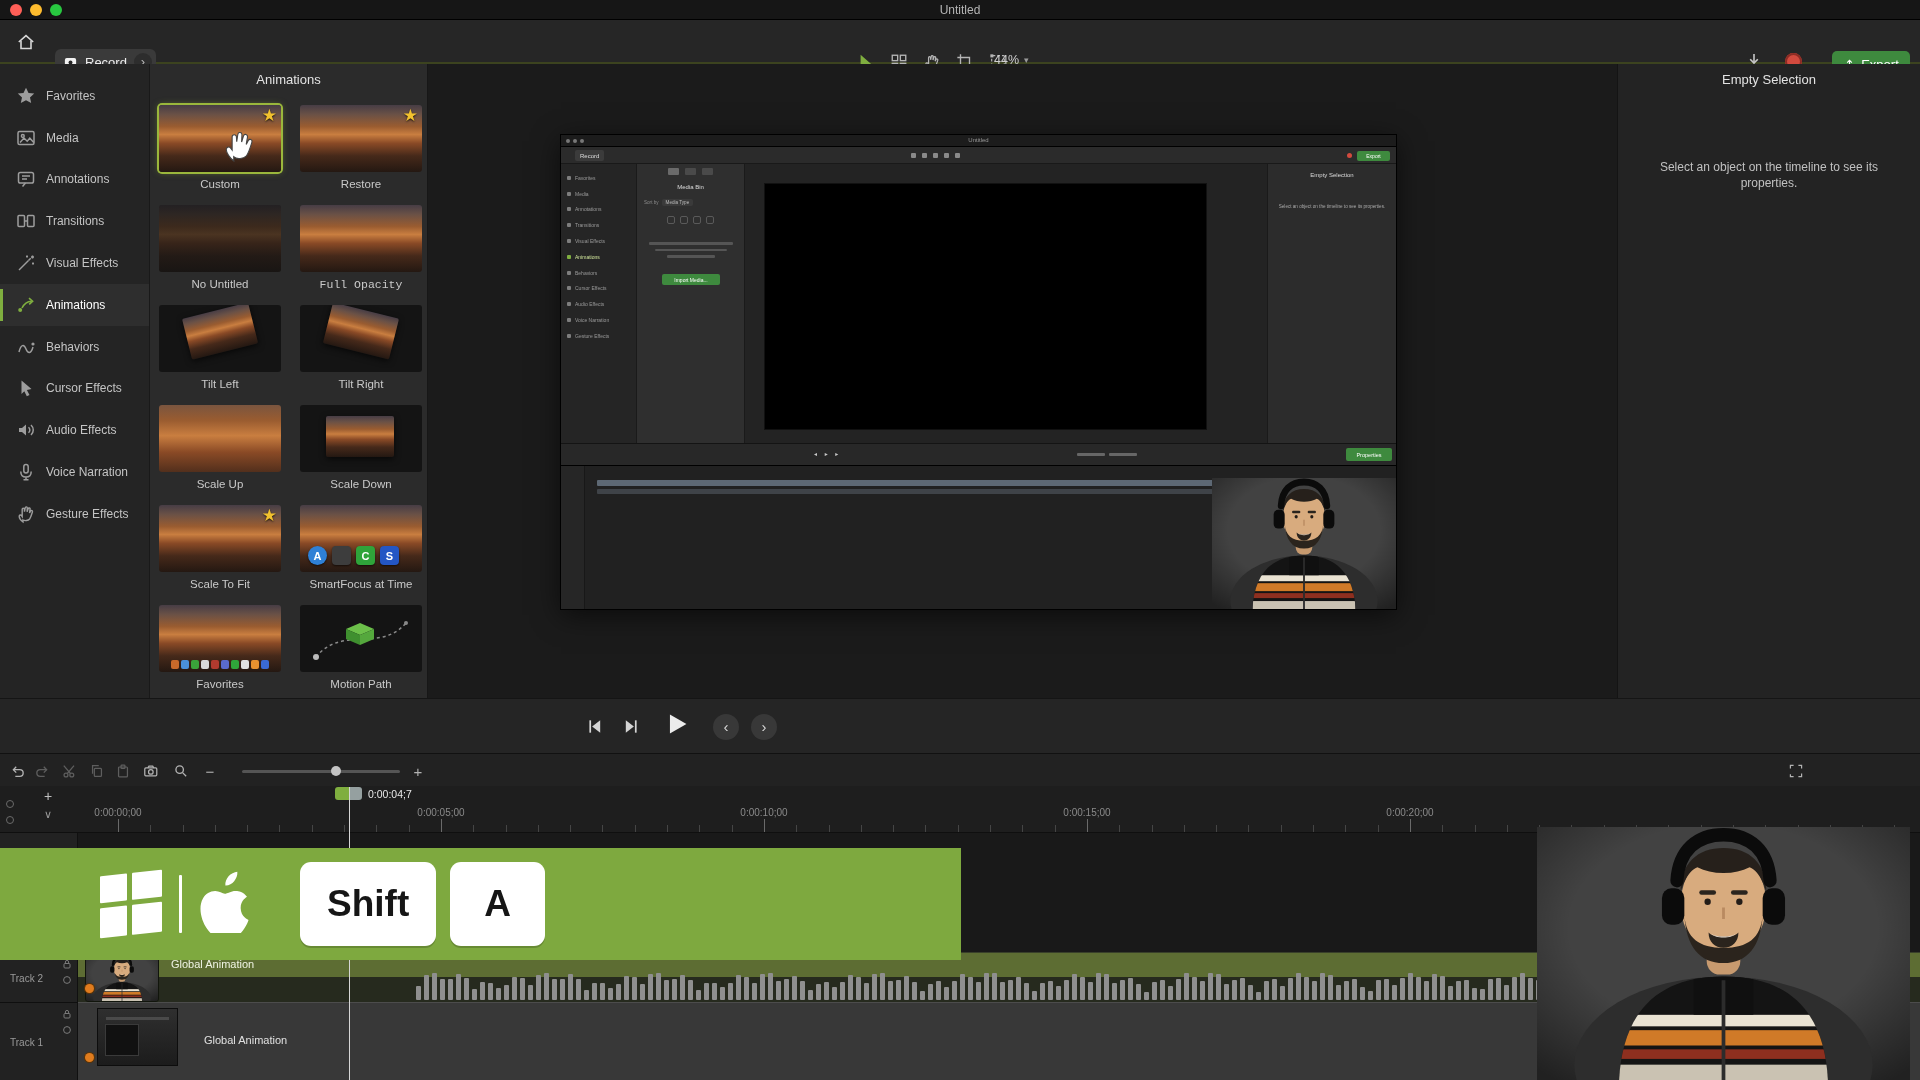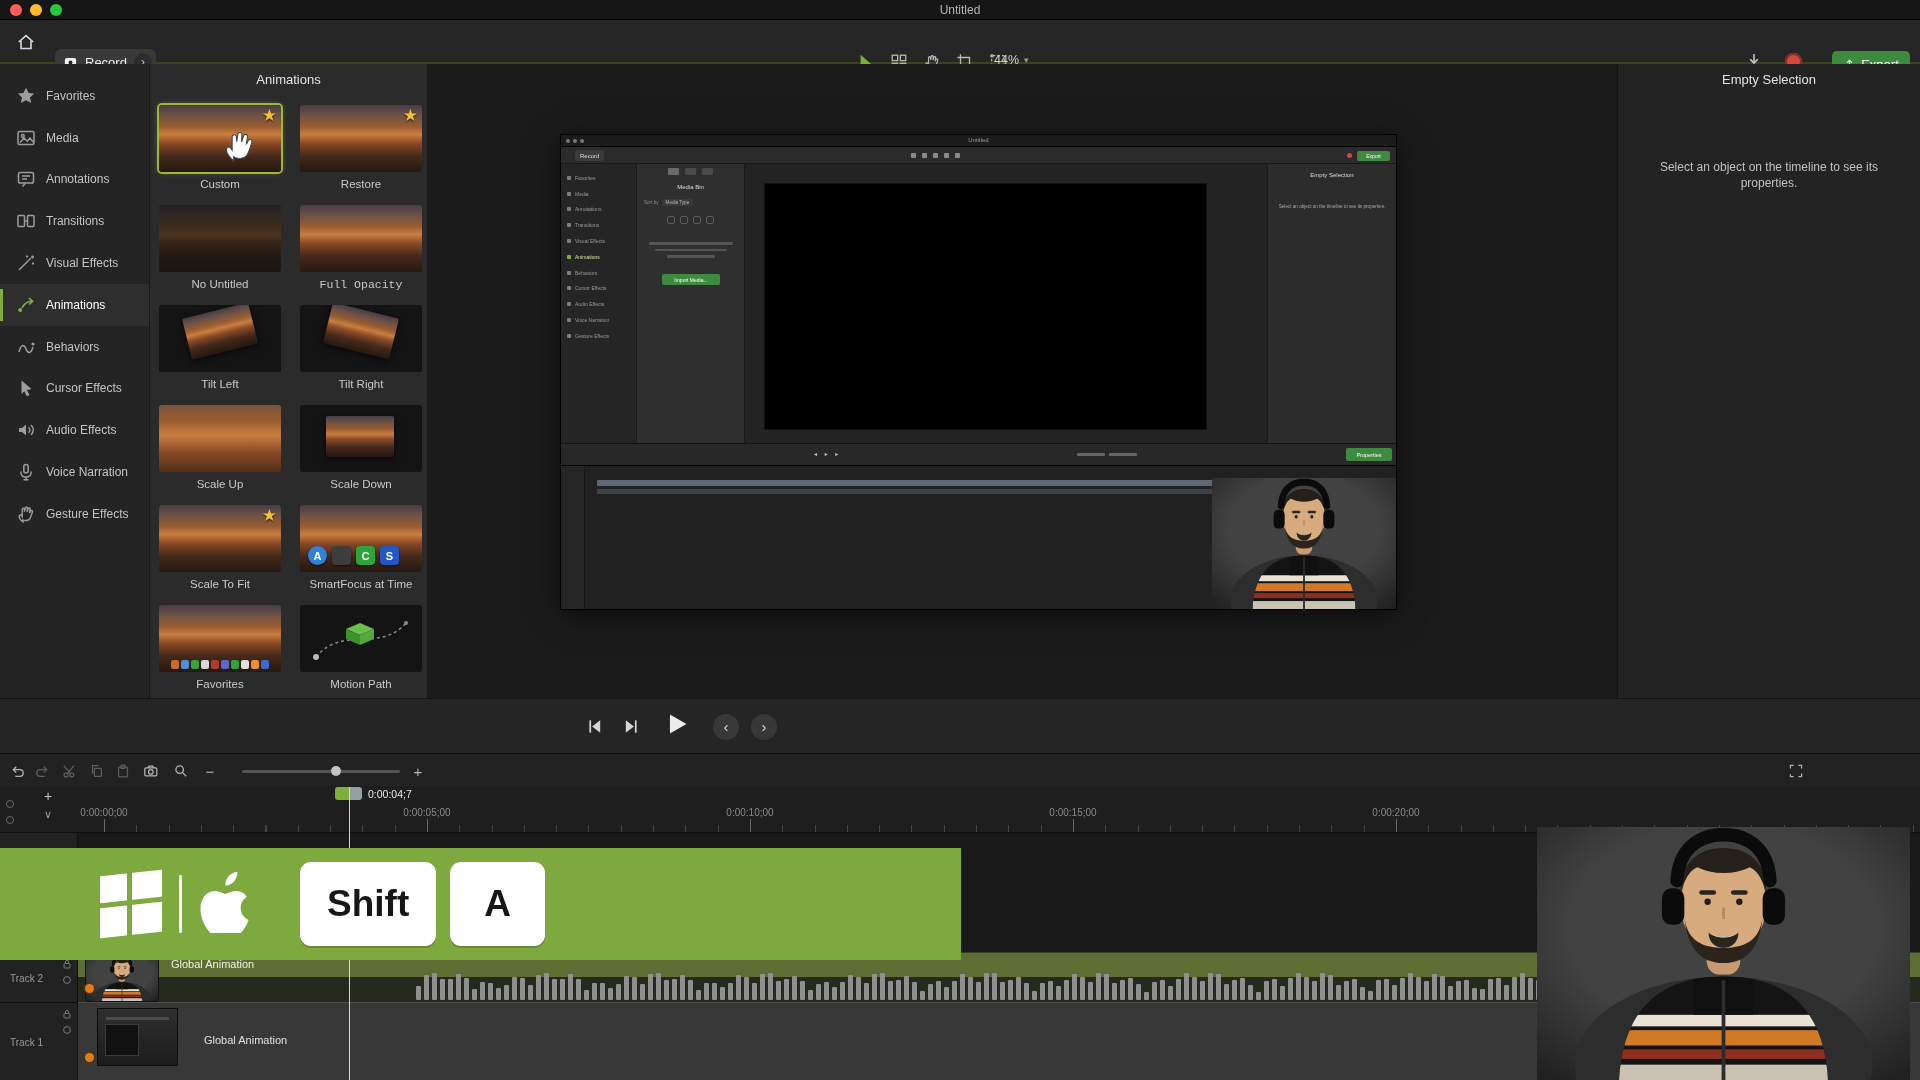--- a/index.html
+++ b/index.html
@@ -149,21 +149,21 @@
   .tb-ic{position:absolute;top:7px;width:20px;height:20px;color:#b3b3b3;display:flex;align-items:center;justify-content:center;cursor:pointer}
   .tb-ic svg{width:16px;height:16px}
   .tb-ic.dis{color:#5e5e5e}
   .tb-minus,.tb-plus{font-size:15px;color:#b3b3b3}
   .tb-slider{position:absolute;left:242px;top:16px;width:158px;height:3px;background:#555;border-radius:2px}
   .tb-handle{position:absolute;left:89px;top:-4px;width:10px;height:10px;border-radius:50%;background:#c4c4c4}
   .tb-expand{position:absolute;left:1786px;top:7px;width:20px;height:20px;color:#b3b3b3}
 
   
   .ruler{position:absolute;left:0;top:786px;width:1920px;height:47px;background:#1e1e1e;border-bottom:1px solid #0f0f0f}
-  .ruler-ticks{position:absolute;left:78px;right:0;bottom:0;height:47px;
+  .ruler-ticks{position:absolute;left:92px;right:0;bottom:0;height:47px;
     background-image:repeating-linear-gradient(90deg,#454545 0 1px,transparent 1px 32.3px);
     background-size:100% 7px;background-repeat:no-repeat;background-position:26px 100%}
   .ruler-labels{position:absolute;left:0;right:0;top:0;bottom:0}
   .ruler-labels span{position:absolute;top:22px;transform:translateX(-50%);font-size:10px;color:#8a8a8a;white-space:nowrap}
   .ruler-labels i{position:absolute;bottom:0;width:1px;height:13px;background:#6a6a6a}
   .tl-add{position:absolute;left:40px;top:788px;width:16px;height:16px;color:#c0c0c0;font-size:14px;line-height:16px;text-align:center;cursor:pointer}
   .tl-collapse{position:absolute;left:40px;top:806px;width:16px;height:16px;color:#9a9a9a;font-size:11px;line-height:16px;text-align:center;cursor:pointer}
   .tl-side-dots{position:absolute;left:6px;top:800px;display:flex;flex-direction:column;gap:8px}
   .tl-side-dots i{width:8px;height:8px;border:1px solid #6a6a6a;border-radius:50%}
 

